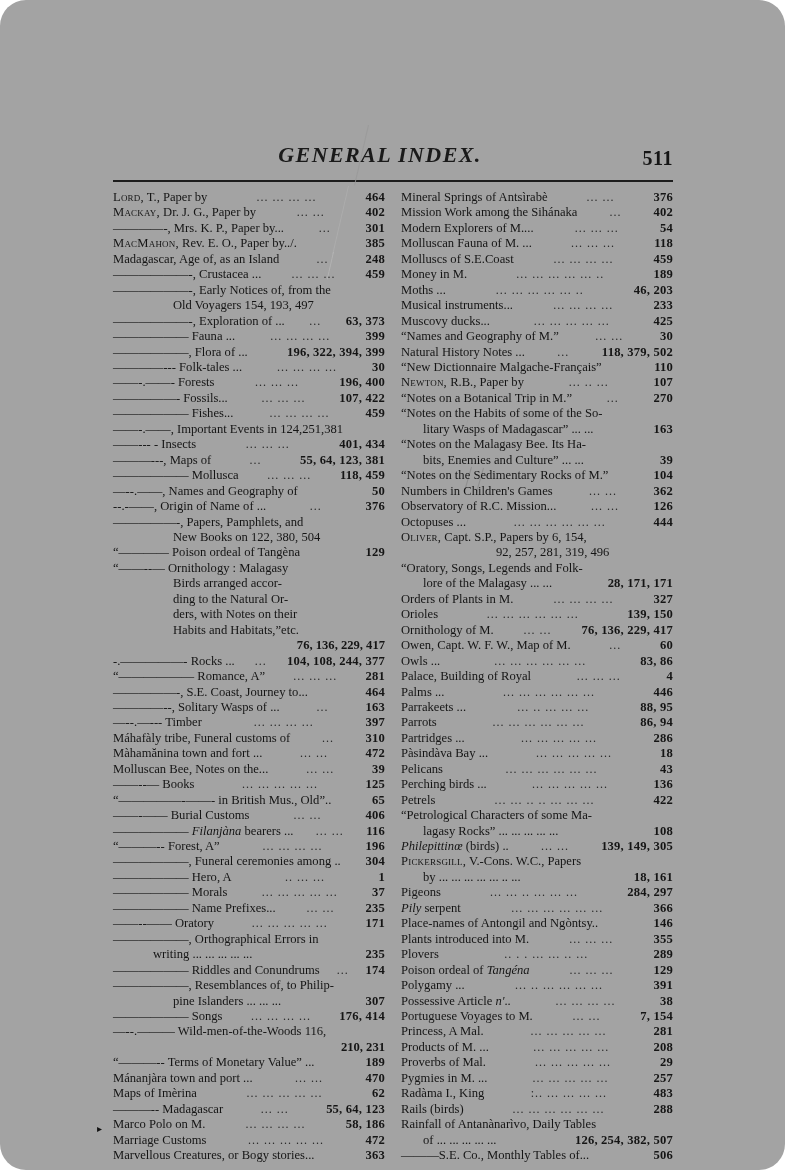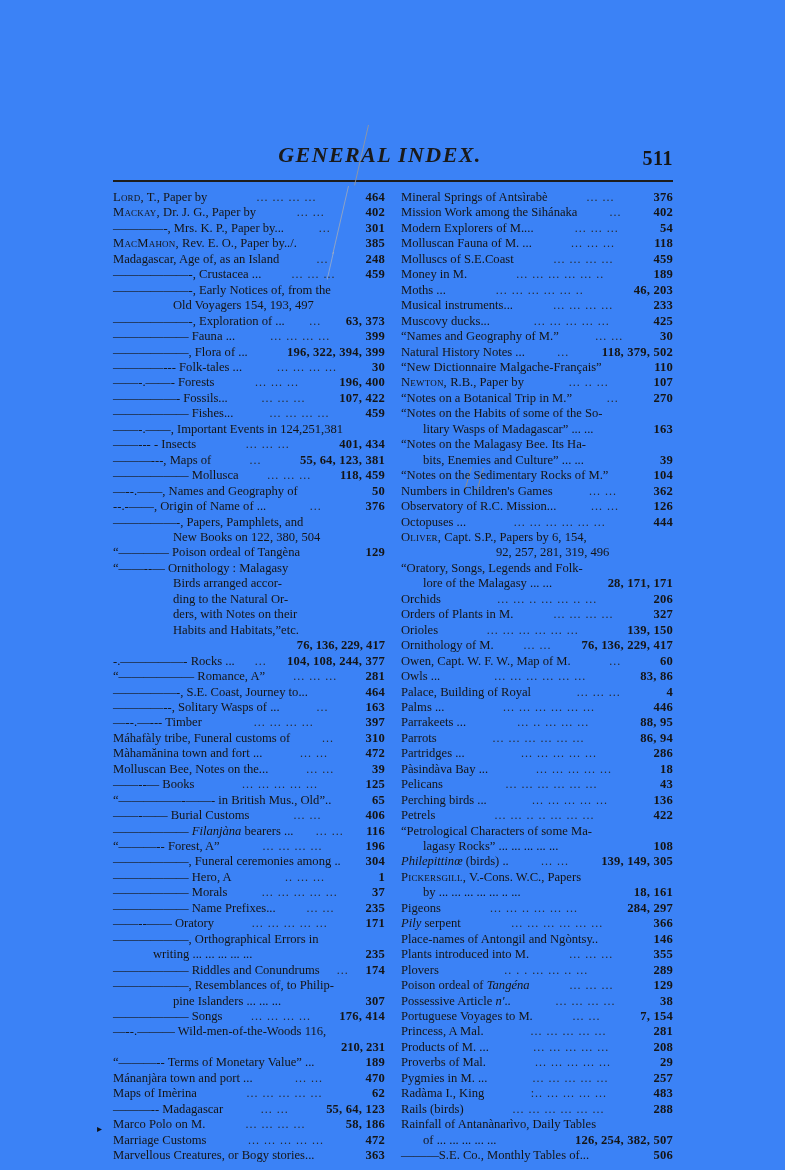--- a/index.html
+++ b/index.html
@@ -9,22 +9,23 @@
     background: #ffffff;
   }
   body {
     font-family: "Liberation Serif", "DejaVu Serif", serif;
     color: #151515;
   }
   .page {
     position: relative;
     width: 785px;
     height: 1170px;
-    background: #3b82f6;
+    background: #a3a3a3;
     overflow: hidden;
+    border-radius: 26px;
   }
   
   .header {
     position: absolute;
     left: 113px;
     top: 142px;
     width: 560px;
     height: 40px;
   }
   .head-title {
@@ -771,27 +772,20 @@
             <span class="pages"></span>
           </div>
           <div class="entry" style="padding-left: 22px;">
             <span class="txt">lore of the Malagasy   ...    ...</span>
             <span class="lead"></span>
             <span class="pages">28, 171, 171</span>
           </div>
         </div>
         <div>
           <div class="entry">
-            <span class="txt">Orchids</span>
-            <span class="lead">...    ...    ..     ...     ...    ..   ...</span>
-            <span class="pages">206</span>
-          </div>
-        </div>
-        <div>
-          <div class="entry">
             <span class="txt">Orders of Plants in M.</span>
             <span class="lead">...    ...     ...    ...</span>
             <span class="pages">327</span>
           </div>
         </div>
         <div>
           <div class="entry">
             <span class="txt">Orioles</span>
             <span class="lead">...    ...    ...    ...    ...    ...</span>
             <span class="pages">139, 150</span>
@@ -945,20 +939,27 @@
             <span class="txt">Plovers</span>
             <span class="lead">..     . .     ...    ...    ..     ...</span>
             <span class="pages">289</span>
           </div>
         </div>
         <div>
           <div class="entry">
             <span class="txt">Poison ordeal of <span class="ital">Tangéna</span></span>
             <span class="lead">...    ...    ...</span>
             <span class="pages">129</span>
+          </div>
+        </div>
+        <div>
+          <div class="entry">
+            <span class="txt">Polygamy ...</span>
+            <span class="lead">...     ..     ...    ...    ...    ...</span>
+            <span class="pages">391</span>
           </div>
         </div>
         <div>
           <div class="entry">
             <span class="txt">Possessive Article <span class="ital">n'</span>..</span>
             <span class="lead">...    ...    ...    ...</span>
             <span class="pages">38</span>
           </div>
         </div>
         <div>

